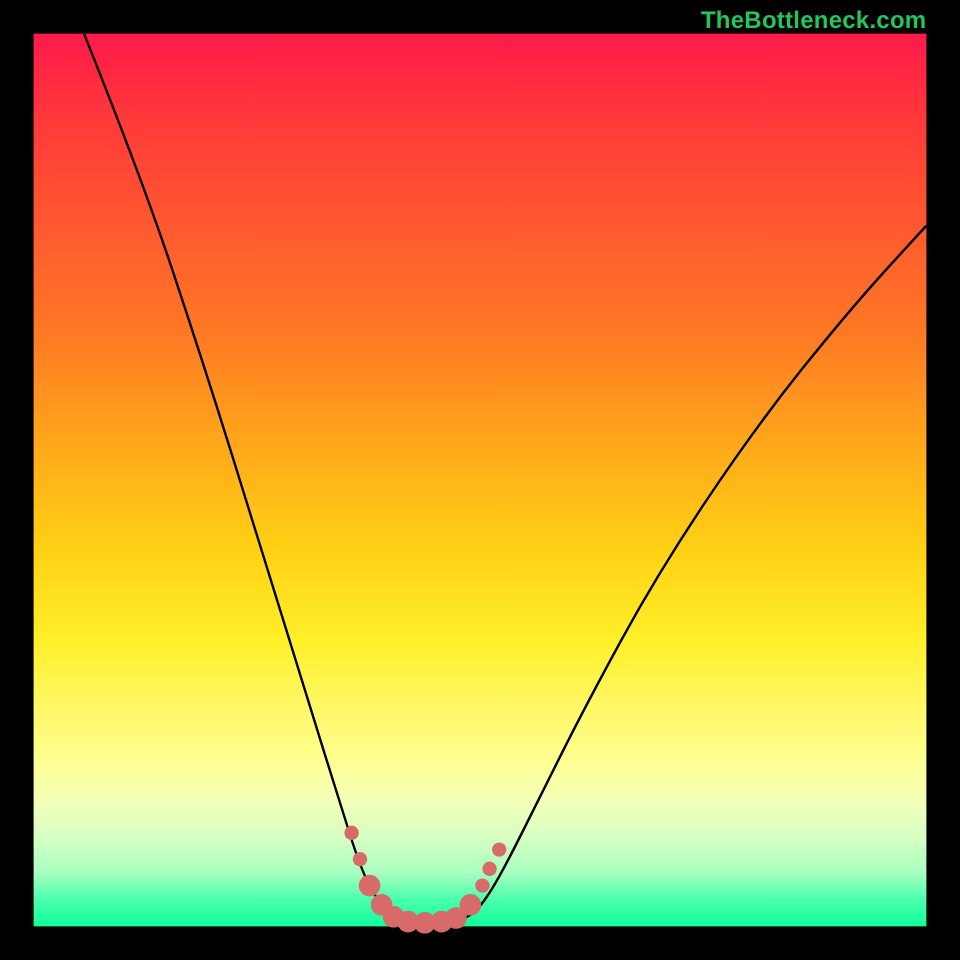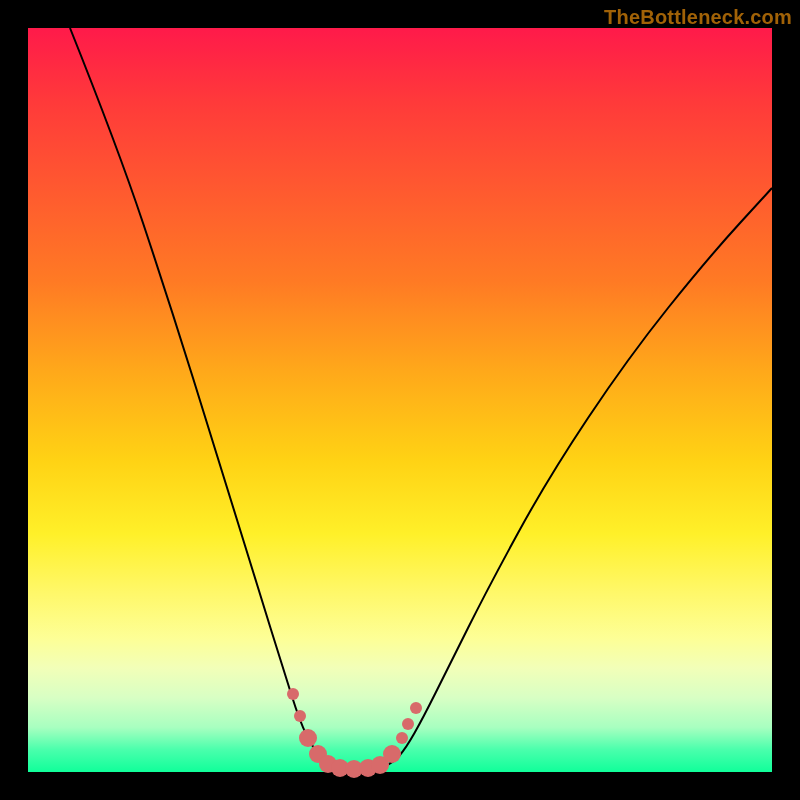--- a/index.html
+++ b/index.html
@@ -29,25 +29,25 @@
       #f2ffb8 86%,
       #d8ffc4 90%,
       #a8ffc0 94%,
       #4affac 97%,
       #10ff9a 100%
     );
   }
   .watermark {
     position: absolute;
     top: 6px;
-    right: 8px;
+    right: 28px;
     font-family: Arial, Helvetica, sans-serif;
     font-size: 20px;
     font-weight: 600;
-    color: #a16207;
+    color: #22c55e;
     letter-spacing: 0.2px;
     user-select: none;
   }
   svg.curve {
     position: absolute;
     left: 0; top: 0;
     width: 100%; height: 100%;
     overflow: visible;
   }
 </style>

